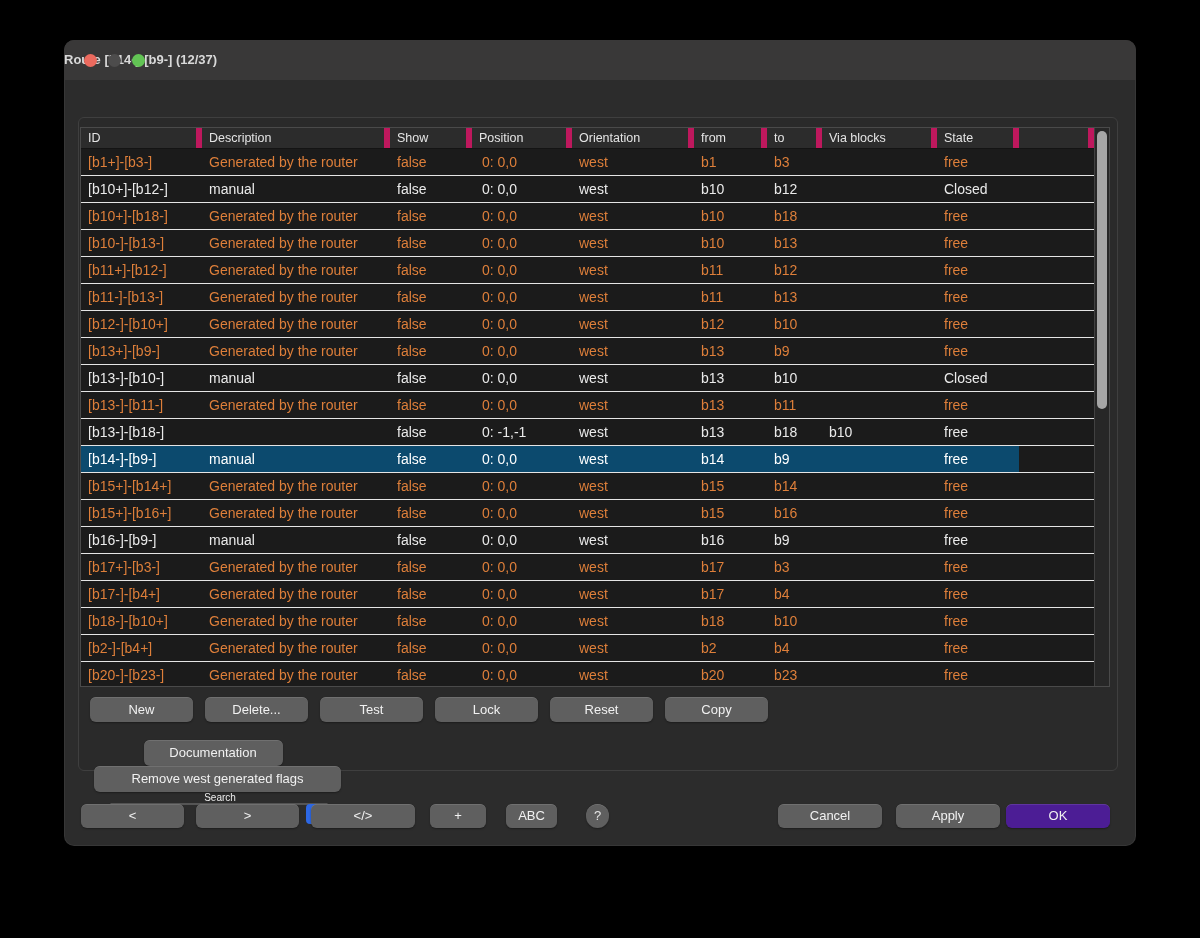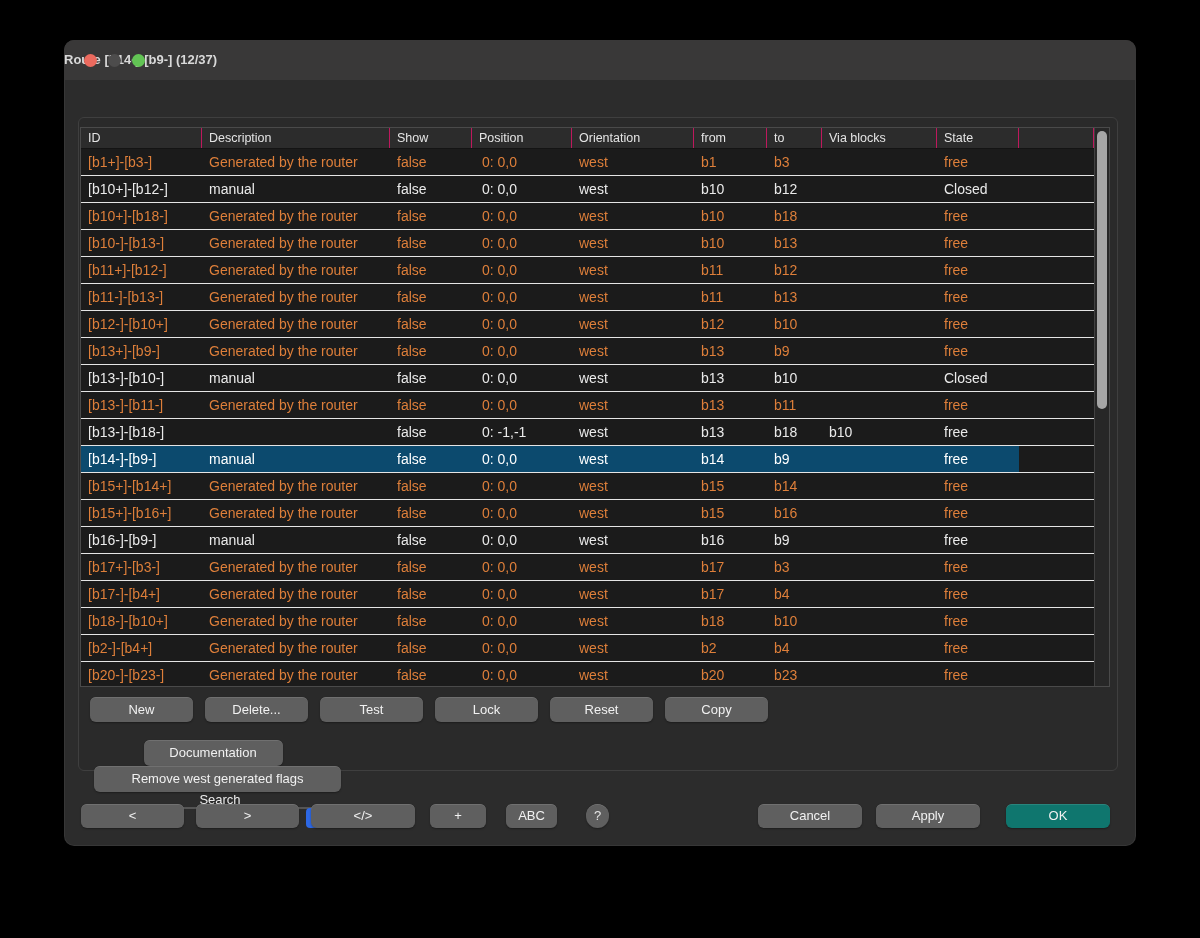--- a/index.html
+++ b/index.html
@@ -31,21 +31,21 @@
   .panel { position:absolute; left:14px; top:77px; width:1040px; height:654px;
            background:#2a2a2a; border:1px solid #3f3f3f; border-radius:6px; }
 
   
   .table { position:absolute; left:16px; top:87px; width:1030px; height:560px;
            background:#1b1b1b; border:1px solid #4a4a4a; overflow:hidden; }
   .grid-cols { display:grid; width:1013px;
            grid-template-columns:121px 188px 82px 100px 122px 73px 55px 115px 82px 1fr; }
   .thead { height:21px; background:#2c2c2c; border-bottom:1px solid #141414; }
   .th { font-size:12.5px; color:#e4e4e4; line-height:20px; padding-left:7px;
-        border-right:1px solid #be185d; white-space:nowrap; overflow:hidden; }
+        border-right:6px solid #be185d; white-space:nowrap; overflow:hidden; }
   .tr { height:27px; border-bottom:1px solid #e5e5e5; }
   .td { font-size:14px; line-height:26px; padding-left:7px; white-space:nowrap; overflow:hidden; }
   .td.pos { padding-left:10px; }
   .tr.generated .td { color:#de7f3a; }
   .tr.plain .td { color:#eaeaea; }
   .tr.selected .td { background:#0c4a6e; color:#fff; }
   .tr.selected .td.empty { background:transparent; }
   .scroll { position:absolute; top:0; right:0; width:15px; height:558px;
             background:#272727; border-left:1px solid #414141; }
   .thumb { position:absolute; left:2px; top:3px; width:10px; height:278px;
@@ -54,21 +54,21 @@
   
   .btn { background:#5f5f5f; border-radius:6px; color:#f1f1f1; font-size:13px;
          text-align:center; box-shadow:inset 0 .5px 0 rgba(255,255,255,.22), 0 1px 2px rgba(0,0,0,.35);
          white-space:nowrap; }
   .row1 { position:absolute; left:26px; top:657px; display:flex; gap:12px; }
   .row1 .btn { width:103px; height:25px; line-height:25px; }
 
   .row2 { position:absolute; left:21px; top:700px; height:26px; display:flex; align-items:center;flex-direction:column; }
   [data-name="documentation-button"] { width:139px; height:26px; line-height:26px; }
   [data-name="remove-flags-button"]  { width:247px; height:26px; line-height:26px; margin-left:9px; }
-  .search-label { margin-left:14px; font-size:13px; color:#ececec; }
+  .search-label { margin-left:14px; font-size:10px; color:#ececec; }
   .combo { position:relative; margin-left:12px; width:218px; height:22px;
            background:#252525; border:1px solid #555; border-radius:5px; }
   .combo .val { position:absolute; left:7px; top:0; line-height:20px; font-size:13px; color:#eee; }
   .combo-btn { position:absolute; right:0; top:0; width:21px; height:20px;
                background:#2d68e5; border-radius:4px; }
   .combo-btn::after { content:""; position:absolute; left:6px; top:4px; width:7px; height:7px;
                border-right:1.8px solid #fff; border-bottom:1.8px solid #fff;
                transform:rotate(45deg); border-radius:1px; }
 
   .bottombar { position:absolute; left:17px; right:26px; top:764px; height:24px;
@@ -77,21 +77,21 @@
   [data-name="prev-button"] { width:103px; }
   [data-name="next-button"] { width:103px; margin-left:12px; }
   [data-name="code-button"] { width:104px; margin-left:12px; }
   [data-name="add-button"]  { width:56px;  margin-left:15px; }
   [data-name="abc-button"]  { width:51px;  margin-left:20px; }
   [data-name="help-button"] { width:23px; height:23px; line-height:23px; border-radius:50%;
                               margin-left:29px; color:#e6e6e6; }
   .spacer { flex:1; }
   [data-name="cancel-button"] { width:104px; }
   [data-name="apply-button"]  { width:104px; margin-left:14px; }
-  [data-name="ok-button"]     { width:104px; margin-left:26px; background:#0f766e; }
+  [data-name="ok-button"]     { width:104px; margin-left:6px; background:#4c1d95; }
 </style>
 </head>
 <body>
 
 <div class="window" data-name="route-dialog">
 
   <div class="titlebar" data-name="titlebar">
     <div class="lights" data-name="traffic-lights">
       <span class="light red" data-name="close-button"></span>
       <span class="light gray" data-name="minimize-button"></span>

